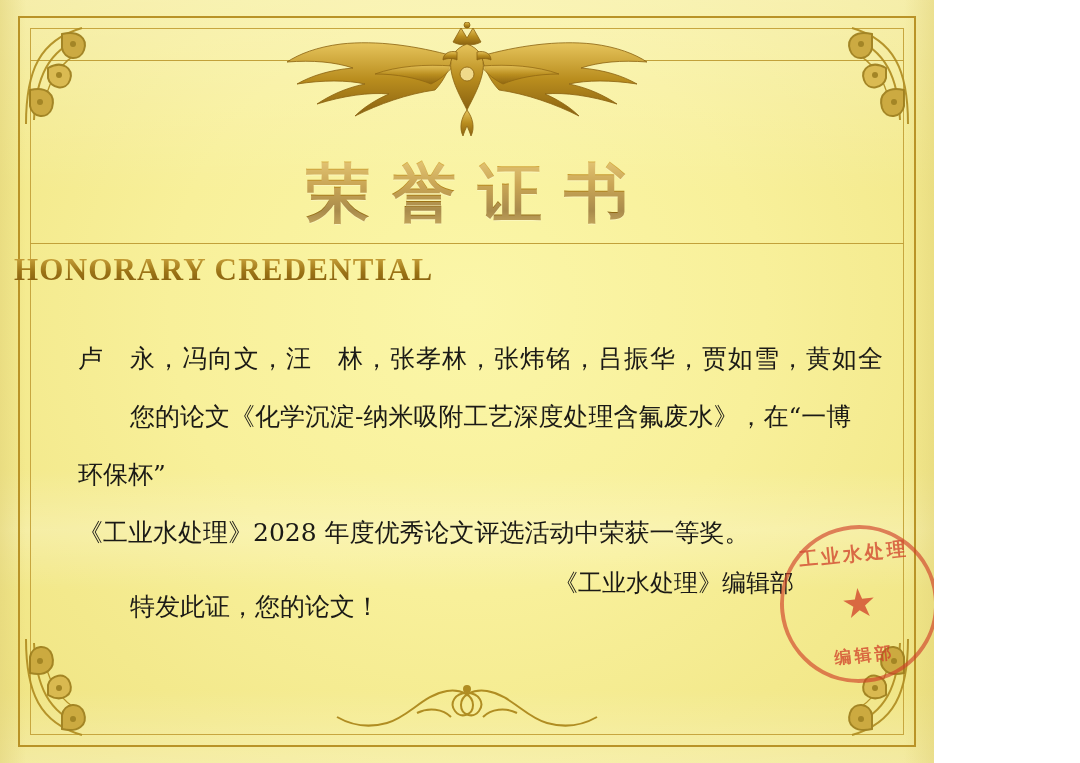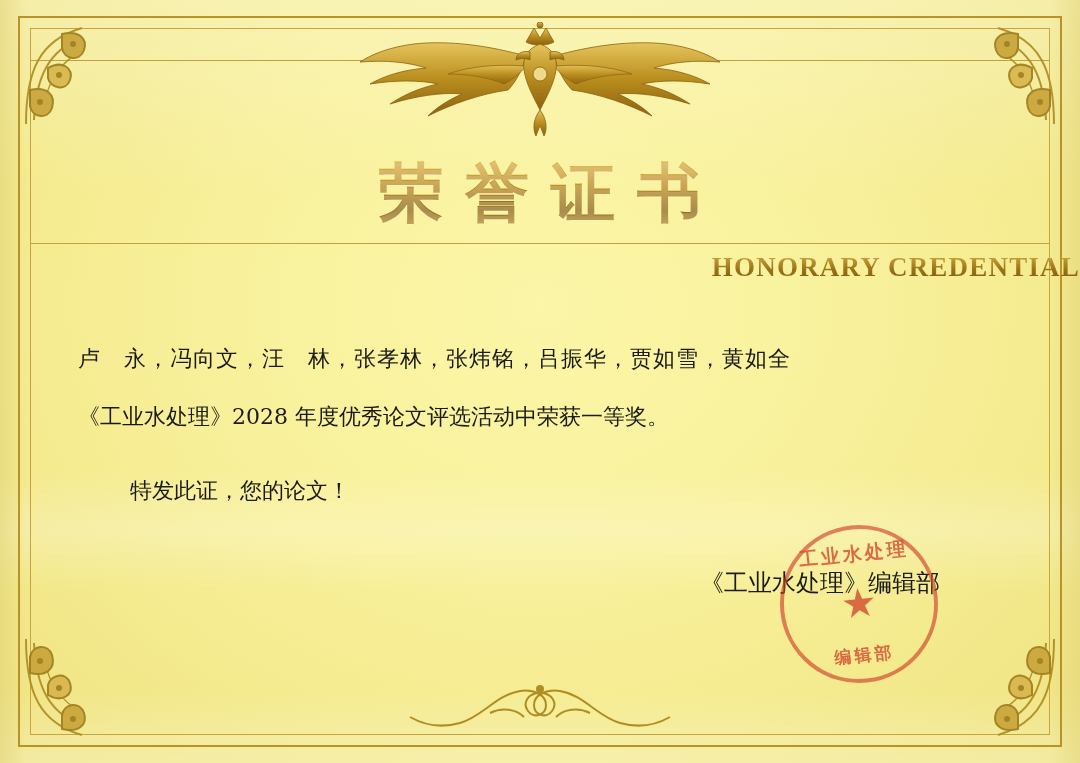--- a/index.html
+++ b/index.html
@@ -9,21 +9,21 @@
   }
   body {
     width: 1080px;
     height: 763px;
     overflow: hidden;
     font-family: "Liberation Serif", serif;
   }
 
   #certificate {
     position: relative;
-    width: 1080px;
+    width: 934px;
     height: 763px;
     background:
       radial-gradient(ellipse at 50% 40%, #fbf6a8 0%, #f8f09a 45%, #f3e98c 75%, #efe382 100%);
     overflow: hidden;
   }
 
   
   .sheen {
     position: absolute;
     left: 0;
@@ -115,42 +115,42 @@
     text-indent: 22px;
     color: #9b7a16;
     background: linear-gradient(180deg, #e8c257 0%, #b8891d 40%, #8d6510 70%, #c9a137 100%);
     -webkit-background-clip: text;
     background-clip: text;
     -webkit-text-fill-color: transparent;
     text-shadow: 0 1px 0 rgba(255,255,255,0.25);
   }
   .title-en {
     position: absolute;
-    left: 8px; right: 0;
+    left: 14px; right: 0;
     top: 252px;
-    text-align: right;
+    text-align: left;
     font-family: "Liberation Serif", serif;
-    font-size: 27px;
+    font-size: 31px;
     font-weight: bold;
     letter-spacing: 1.2px;
     color: #8c6411;
     background: linear-gradient(180deg, #d9b349 0%, #9c7416 55%, #7d560c 100%);
     -webkit-background-clip: text;
     background-clip: text;
     -webkit-text-fill-color: transparent;
   }
 
   .body-text {
     position: absolute;
     left: 78px;
     right: 78px;
     top: 330px;
     color: #1b1a16;
     font-family: "DejaVu Serif", serif;
-    font-size: 22px;
+    font-size: 25px;
     line-height: 58px;
   }
   .line-names {
     letter-spacing: 1px;
     white-space: nowrap;
   }
   .line-indent { text-indent: 52px; }
   .line-plain { text-indent: 0; }
   .line-final { text-indent: 52px; margin-top: 16px; }
 
@@ -302,20 +302,21 @@
       <path d="M200 30 C188 24 174 26 166 34"></path>
       <circle cx="150" cy="6" r="3" fill="#b08d22"></circle>
     </g>
   </svg>
 
   <div class="title-cn">荣誉证书</div>
   <div class="title-en">HONORARY CREDENTIAL</div>
 
   <div class="body-text">
     <div class="line-names">卢　永，冯向文，汪　林，张孝林，张炜铭，吕振华，贾如雪，黄如全</div>
+    <div class="line-indent">您的论文《化学沉淀-纳米吸附工艺深度处理含氟废水》，在“一博环保杯”</div>
     <div class="line-plain">《工业水处理》2028 年度优秀论文评选活动中荣获一等奖。</div>
     <div class="line-final">特发此证，您的论文！</div>
   </div>
 
   <div class="signature">
     <div>《工业水处理》编辑部</div>
   </div>
 
   <div class="seal">
     <div class="seal-arc-top">工业水处理</div>

